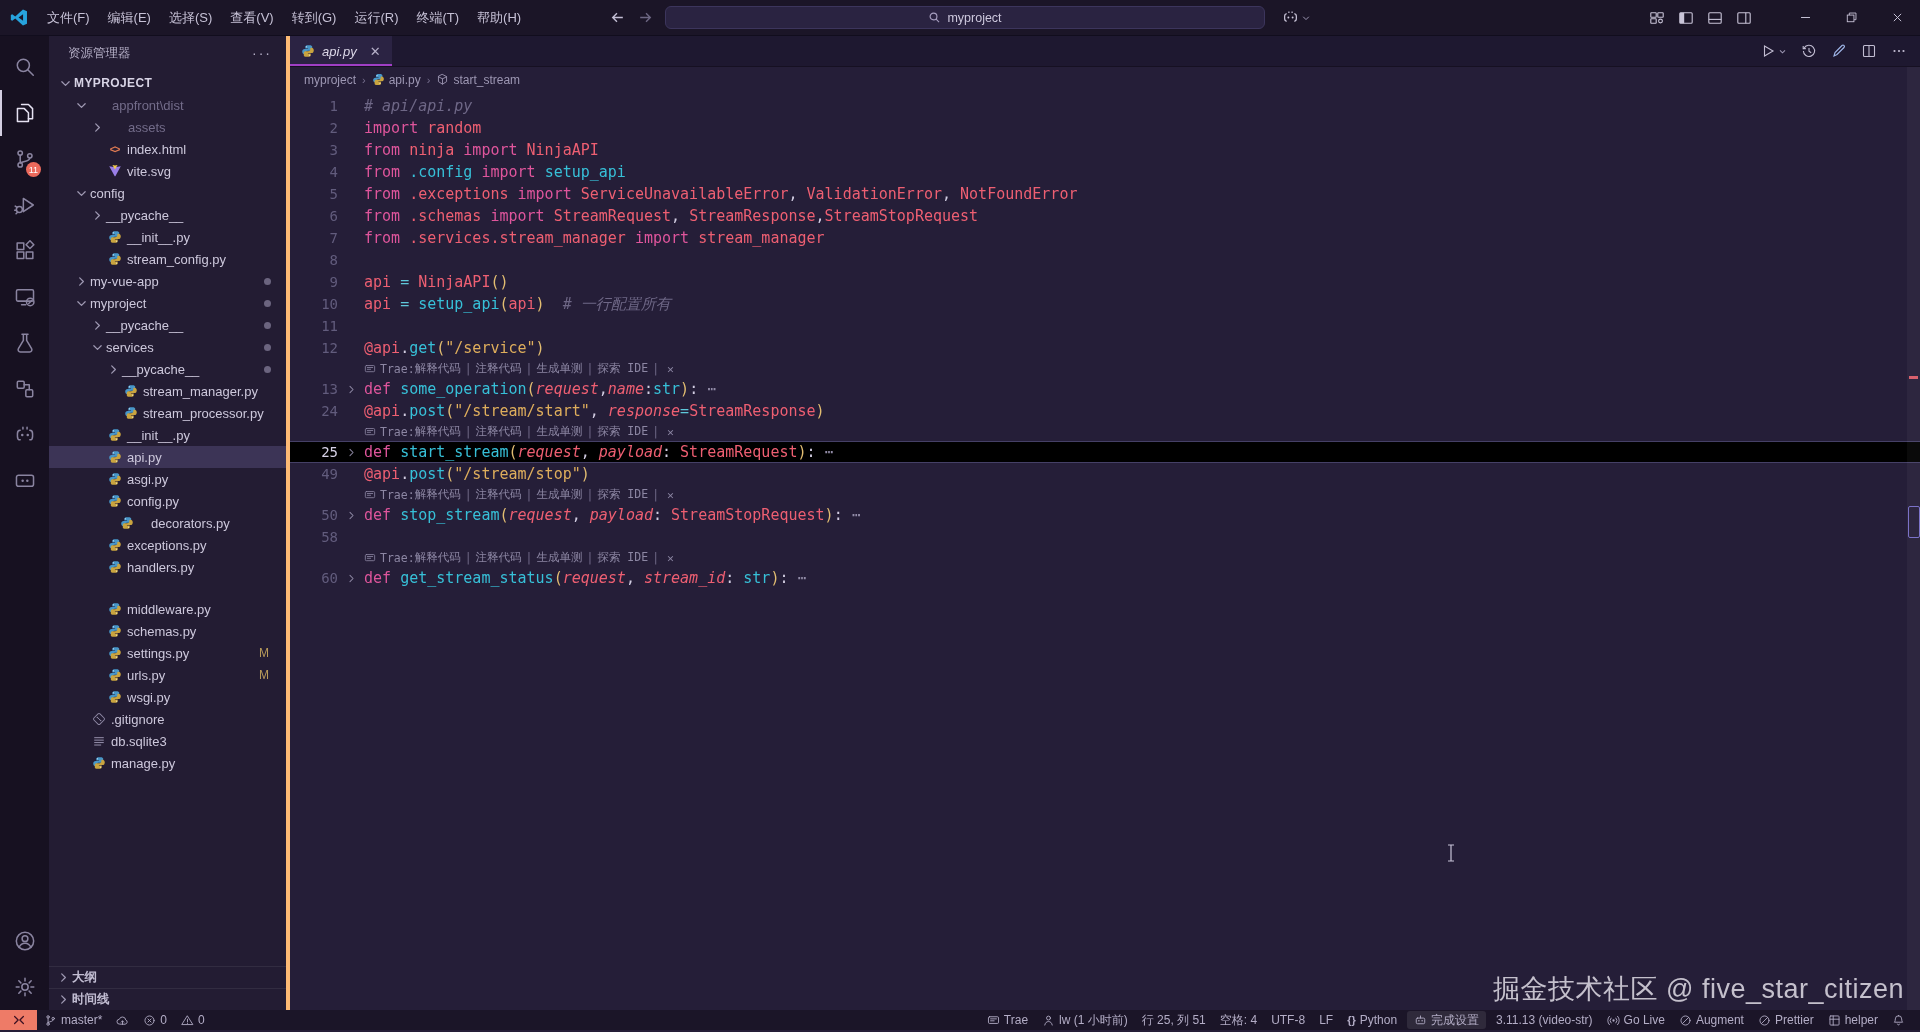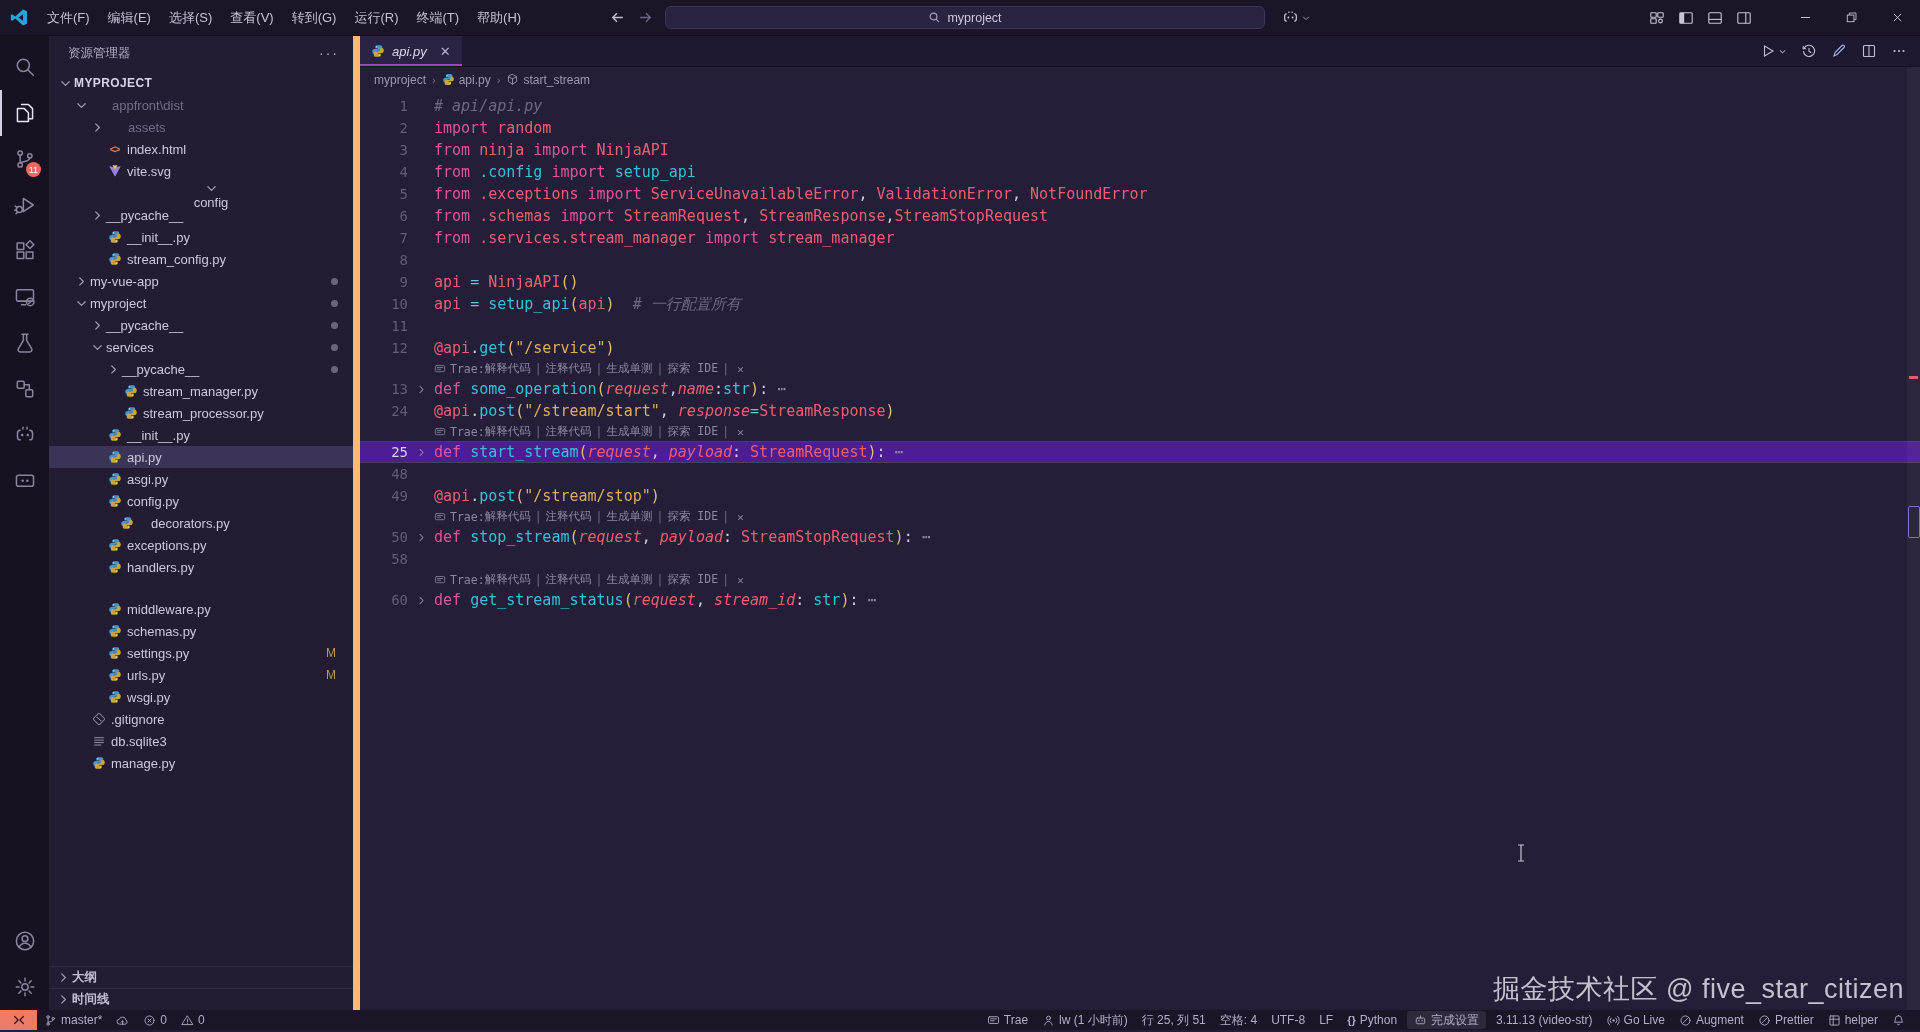--- a/index.html
+++ b/index.html
@@ -38,21 +38,21 @@
 
   .activitybar { width:49px; background:#171121; display:flex; flex-direction:column; align-items:center; padding-top:8px; }
   .ab-item { width:49px; height:46px; display:flex; align-items:center; justify-content:center;
              color:#8a84a0; position:relative; border-left:2px solid transparent; border-right:2px solid transparent; }
   .ab-item.active { color:#e6e2f2; border-left:2px solid #d4cfe2; }
   .ab-item .ico { width:22px; height:22px; }
   .ab-badge { position:absolute; right:6px; bottom:5px; background:#ec6a5c; color:#fff; font-size:9px;
               min-width:15px; height:15px; border-radius:8px; display:flex; align-items:center; justify-content:center; padding:0 3px; }
   .ab-spacer { flex:1; }
 
-  .sidebar { width:311px; background:#231c33; display:flex; flex-direction:column; border-right:7px solid #fdba74; }
+  .sidebar { width:241px; background:#231c33; display:flex; flex-direction:column; border-right:4px solid #fdba74; }
   .sb-header { height:34px; display:flex; align-items:center; padding:0 14px 0 19px; font-size:12.5px; color:#b4aec6; flex:none; }
   .sb-more { margin-left:auto; letter-spacing:2px; color:#b4aec6; font-size:14px; }
   .tree { flex:1; overflow:hidden; font-size:13px; padding-top:2px; }
   .trow { height:22px; display:flex; align-items:center; color:#cdc8dc; padding-right:4px; cursor:default; }
   .trow.selected { background:#3c3456; }
   .twisty { width:17px; display:flex; justify-content:center; color:#a09ab4; flex:none; }
   .twisty .ico { width:13px; height:13px; }
   .ficon { width:17px; display:flex; justify-content:center; align-items:center; margin-right:4px; flex:none; }
   .ficon .ico { width:14px; height:14px; }
   .ficon .txtic { font-size:10px; font-weight:700; color:#e07b53; letter-spacing:-1px; }
@@ -80,21 +80,21 @@
   .bc-item { display:flex; align-items:center; gap:4px; }
   .bc-item .ico { width:13px; height:13px; }
   .bc-sep { color:#766f8e; font-size:11px; }
 
   .code { flex:1; position:relative; font-family:"DejaVu Sans Mono",monospace; font-size:15px; }
   .code-inner { padding-top:3px; }
   .crow { height:22px; display:flex; align-items:center; white-space:pre; }
   .lnum { width:48px; text-align:right; color:#625c7d; font-size:14px; flex:none; }
   .foldc { width:26px; display:flex; justify-content:center; color:#8d87a3; flex:none; }
   .foldc .ico { width:11px; height:11px; }
-  .crow.cur { background:#4c1d95; box-shadow:inset 0 1px 0 #454066, inset 0 -1px 0 #454066; }
+  .crow.cur { background:#000000; box-shadow:inset 0 1px 0 #454066, inset 0 -1px 0 #454066; }
   .crow.cur .lnum { color:#d6d1e6; }
   .lens { height:19px; display:flex; align-items:center; padding-left:74px; font-size:11.5px; color:#8c86a3; }
   .lens .licon { width:12px; height:12px; margin-right:4px; color:#8c86a3; }
   .lens .lsep { margin:0 4px; color:#6f6887; }
   .lens .lx { margin-left:4px; }
 
   .tk-cm { color:#6e6786; font-style:italic; }
   .tk-kw { color:#df559c; }
   .tk-red { color:#ee5f72; }
   .tk-fn { color:#37c0d8; }
@@ -395,21 +395,21 @@
             <span class="ficon">
               <span class="ico">
                 <svg viewBox="0 0 16 16">
                   <path d="M14.6 2.6L8.4 13.9a.4.4 0 0 1-.7 0L1.4 2.6l6.5 1.1z" fill="#9a7fe8"></path>
                   <path d="M10.9 1.1L8 1.7 5.1 1.2 8 6.2z" fill="#f3cb4e"></path>
                 </svg>
               </span>
             </span>
             <span class="tlabel">vite.svg</span>
           </div>
-          <div class="trow" style="padding-left: 24px; flex-direction: column;">
+          <div class="trow" style="padding-left: 24px;">
             <span class="twisty">
               <span class="ico">
                 <svg viewBox="0 0 16 16" fill="none" stroke="currentColor" stroke-width="1.1" stroke-linecap="round" stroke-linejoin="round">
                   <path d="M3.5 5.8L8 10.3l4.5-4.5" stroke-width="1.5"></path>
                 </svg>
               </span>
             </span>
             <span class="tlabel">config</span>
           </div>
           <div class="trow" style="padding-left: 40px;">
@@ -900,21 +900,20 @@
               <span class="lsep">|</span>
               <span>生成单测</span>
               <span class="lsep">|</span>
               <span>探索 IDE</span>
               <span class="lsep">|</span>
               <span class="lx">✕</span>
             </div>
             <div class="crow cur"><span class="lnum">25</span><span class="foldc"><span class="ico"><svg viewBox="0 0 16 16" fill="none" stroke="currentColor" stroke-width="1.1" stroke-linecap="round" stroke-linejoin="round">
                     <path d="M5.8 3.5L10.3 8l-4.5 4.5" stroke-width="1.5"></path>
                   </svg></span></span><span><span class="tk-kw">def</span><span class="tk-txt"> </span><span class="tk-fn">start_stream</span><span class="tk-br">(</span><span class="tk-prm">request</span><span class="tk-txt">, </span><span class="tk-prm">payload</span><span class="tk-txt">: </span><span class="tk-red">StreamRequest</span><span class="tk-br">)</span><span class="tk-txt">:</span><span class="tk-dots"> ⋯</span></span></div>
-            <div class="crow"><span class="lnum">48</span><span class="foldc"></span><span></span></div>
             <div class="crow"><span class="lnum">49</span><span class="foldc"></span><span><span class="tk-red">@api</span><span class="tk-txt">.</span><span class="tk-fn">post</span><span class="tk-br">(</span><span class="tk-str">"/stream/stop"</span><span class="tk-br">)</span></span></div>
             <div class="lens">
               <span class="ico licon">
                 <svg viewBox="0 0 16 16" fill="none" stroke="currentColor" stroke-width="1.1" stroke-linecap="round" stroke-linejoin="round">
                   <rect x="1.8" y="3.4" width="12.4" height="8.2" rx="1.4"></rect>
                   <path d="M4.4 6h7.2M4.4 8.4h4.4"></path>
                 </svg>
               </span>
               <span>Trae:</span>
               <span> </span>

